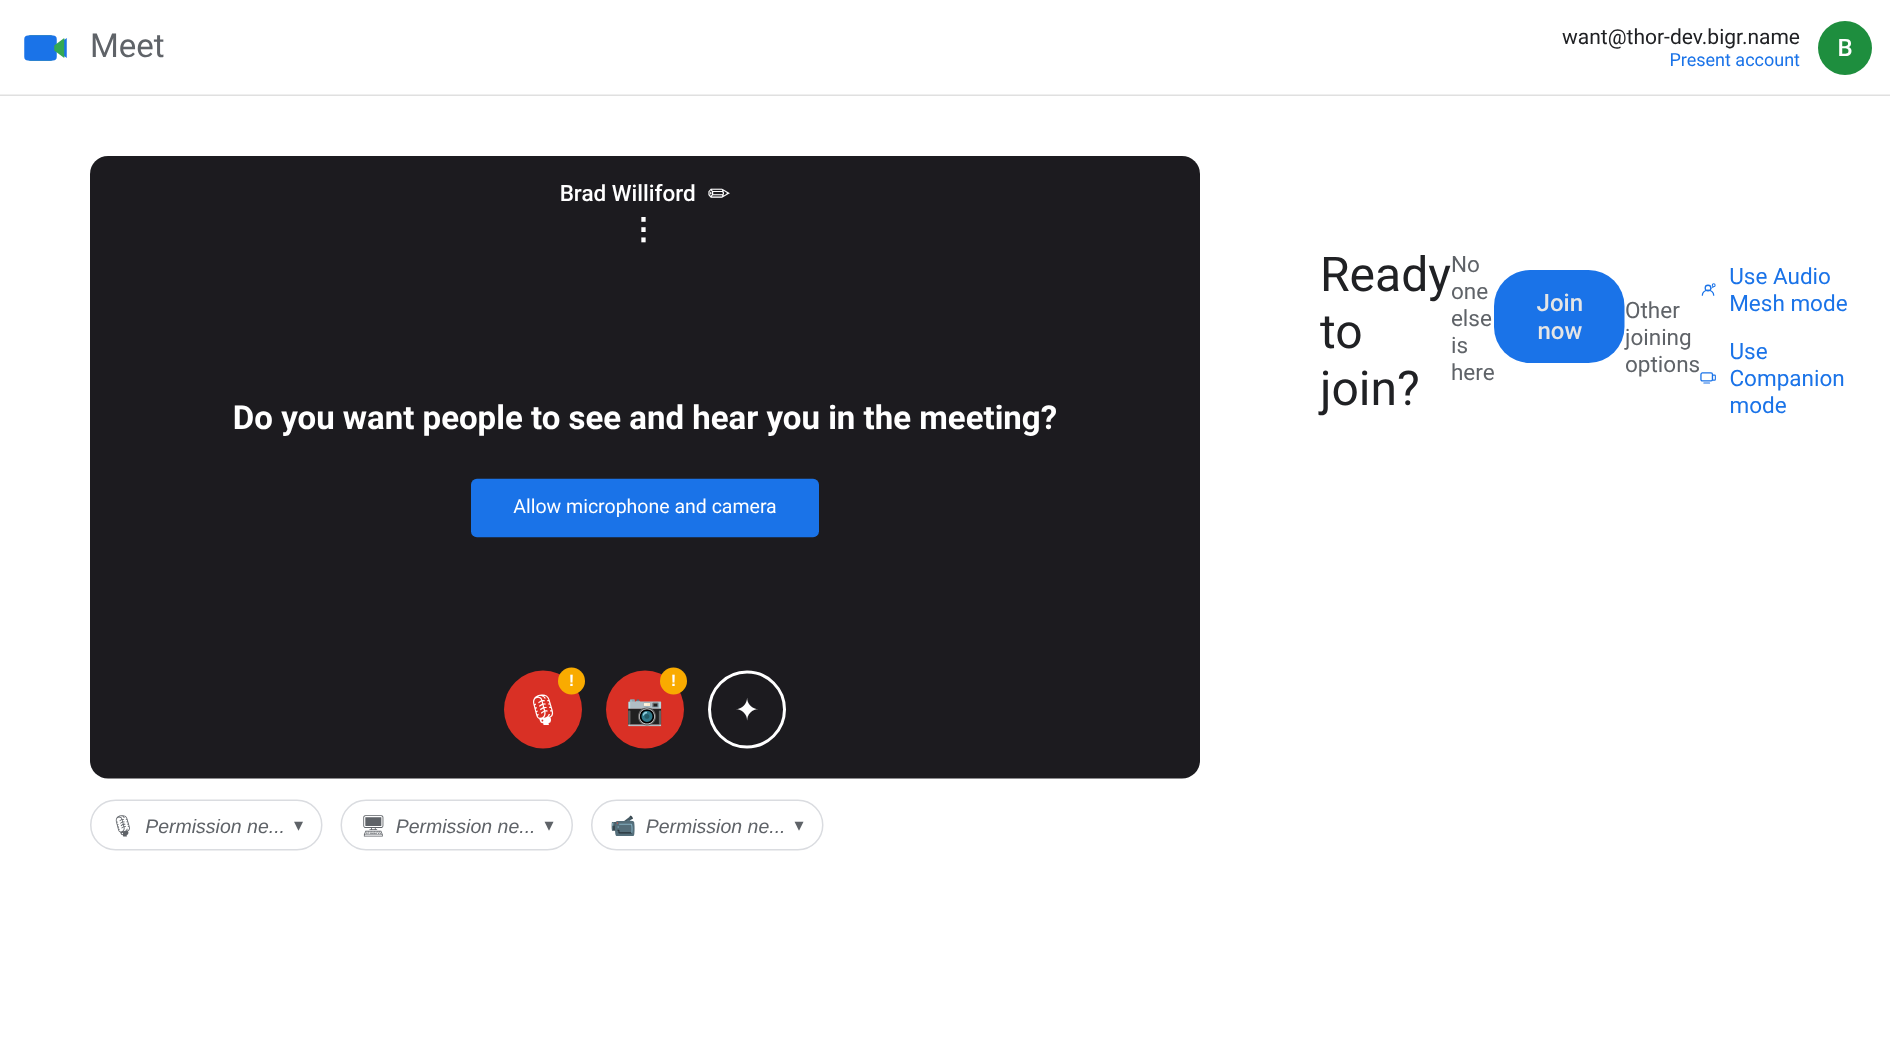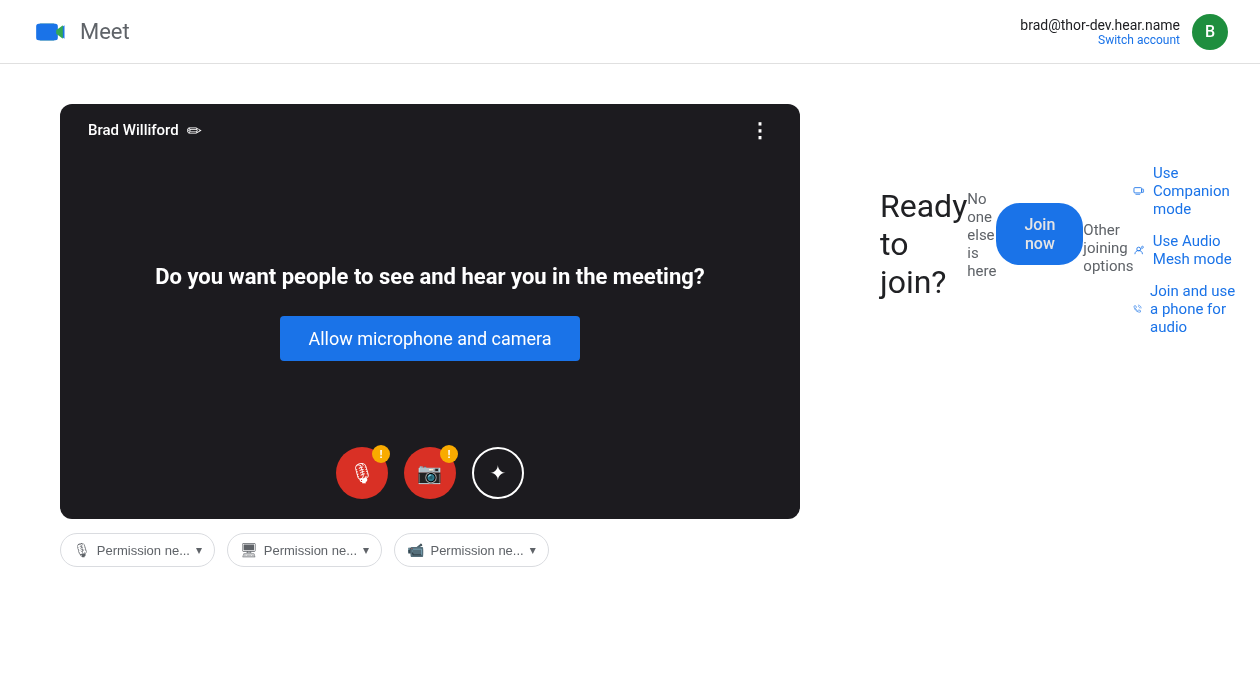--- a/index.html
+++ b/index.html
@@ -10,21 +10,21 @@
       height: 697px;
       overflow: hidden;
       position: relative;
     }
 
     
     .header {
       display: flex;
       align-items: center;
       justify-content: space-between;
-      padding: 10px 32px;
+      padding: 10px 12px;
       height: 64px;
       border-bottom: 1px solid #e0e0e0;
     }
     .header-left {
       display: flex;
       align-items: center;
       gap: 8px;
     }
     .meet-title {
       font-size: 22px;
@@ -79,25 +79,26 @@
       height: 415px;
       background: #1c1b1f;
       border-radius: 12px;
       position: relative;
       overflow: hidden;
     }
     .video-header {
       display: flex;
       align-items: center;
       justify-content: space-between;
-      padding: 14px 28px;
+      padding: 14px 8px;
       position: absolute;
       top: 0;
       left: 0;
       right: 0;
+      flex-direction: column;
     }
     .video-user-name {
       color: white;
       font-size: 15px;
       font-weight: 500;
       display: flex;
       align-items: center;
       gap: 8px;
     }
     .edit-icon {
@@ -128,21 +129,21 @@
       font-weight: 700;
       margin-bottom: 24px;
       line-height: 1.4;
     }
     .allow-btn {
       background: #1a73e8;
       color: white;
       border: none;
       border-radius: 4px;
       padding: 12px 28px;
-      font-size: 18px;
+      font-size: 13px;
       cursor: pointer;
       font-family: inherit;
     }
 
     
     .video-controls {
       position: absolute;
       bottom: 20px;
       left: 50%;
       transform: translateX(-50%);
@@ -214,20 +215,21 @@
       color: #3c4043;
       cursor: pointer;
       background: white;
     }
     .permission-icon {
       font-size: 14px;
       color: #5f6368;
     }
     .permission-text {
       color: #5f6368;
+      font-style: italic;
     }
     .dropdown-arrow {
       font-size: 12px;
       color: #5f6368;
     }
 
     
     .right-panel {
       flex: 1;
       display: flex;
@@ -319,22 +321,22 @@
 
       <g>
         <path d="M8 14 h20 a3 3 0 0 1 3 3 v5 l8-6 v16 l-8-6 v5 a3 3 0 0 1-3 3 H8 a3 3 0 0 1-3-3 V17 a3 3 0 0 1 3-3z" fill="#1a73e8"></path>
         <path d="M29 22 l8-6 v16 l-8-6 z" fill="#34a853"></path>
       </g>
     </svg>
     <span class="meet-title">Meet</span>
   </div>
   <div class="header-right">
     <div class="account-info">
-      <div class="account-email">brad@thor-dev.hear.name</div>
-      <div class="switch-account">Switch account</div>
+      <div class="account-email">want@thor-dev.bigr.name</div>
+      <div class="switch-account">Present account</div>
     </div>
     <div class="avatar">B</div>
   </div>
 </header>
 
 <div class="main-content">
 
   <div class="video-section">
     <div class="video-container">
 
@@ -391,38 +393,30 @@
 
     <div class="join-actions">
       <button class="join-now-btn">Join now</button>
     </div>
 
     <p class="other-options-title">Other joining options</p>
 
     <div class="other-options">
       <a class="option-link">
         <svg width="20" height="20" viewBox="0 0 24 24" fill="none">
-          <rect x="2" y="5" width="16" height="11" rx="2" stroke="#1a73e8" stroke-width="1.8"></rect>
-          <rect x="18" y="8" width="4" height="7" rx="1" stroke="#1a73e8" stroke-width="1.5"></rect>
-          <path d="M6 19h8" stroke="#1a73e8" stroke-width="1.5" stroke-linecap="round"></path>
-        </svg>
-        <span>Use Companion mode</span>
-      </a>
-      <a class="option-link">
-        <svg width="20" height="20" viewBox="0 0 24 24" fill="none">
           <circle cx="12" cy="10" r="4" stroke="#1a73e8" stroke-width="1.8"></circle>
           <path d="M4 20c0-4 3.6-7 8-7s8 3 8 7" stroke="#1a73e8" stroke-width="1.8" stroke-linecap="round"></path>
           <circle cx="20" cy="6" r="2" stroke="#1a73e8" stroke-width="1.5"></circle>
           <path d="M17 10c.5-.6 1.2-1 2-1" stroke="#1a73e8" stroke-width="1.3" stroke-linecap="round"></path>
         </svg>
         <span>Use Audio Mesh mode</span>
       </a>
       <a class="option-link">
         <svg width="20" height="20" viewBox="0 0 24 24" fill="none">
-          <path d="M6.6 10.8c1.4 2.8 3.8 5.1 6.6 6.6l2.2-2.2c.3-.3.7-.4 1-.2 1.1.4 2.3.6 3.6.6.6 0 1 .4 1 1V20c0 .6-.4 1-1 1-9.4 0-17-7.6-17-17 0-.6.4-1 1-1h3.5c.6 0 1 .4 1 1 0 1.3.2 2.5.6 3.6.1.3 0 .7-.2 1L6.6 10.8z" stroke="#1a73e8" stroke-width="1.8"></path>
-          <path d="M15 5c2.2.5 4 2.2 4.5 4.5" stroke="#1a73e8" stroke-width="1.5" stroke-linecap="round"></path>
-          <path d="M15 1c4.4.6 7.4 3.6 8 8" stroke="#1a73e8" stroke-width="1.5" stroke-linecap="round"></path>
+          <rect x="2" y="5" width="16" height="11" rx="2" stroke="#1a73e8" stroke-width="1.8"></rect>
+          <rect x="18" y="8" width="4" height="7" rx="1" stroke="#1a73e8" stroke-width="1.5"></rect>
+          <path d="M6 19h8" stroke="#1a73e8" stroke-width="1.5" stroke-linecap="round"></path>
         </svg>
-        <span>Join and use a phone for audio</span>
+        <span>Use Companion mode</span>
       </a>
     </div>
   </div>
 </div>
 
 </body></html>

